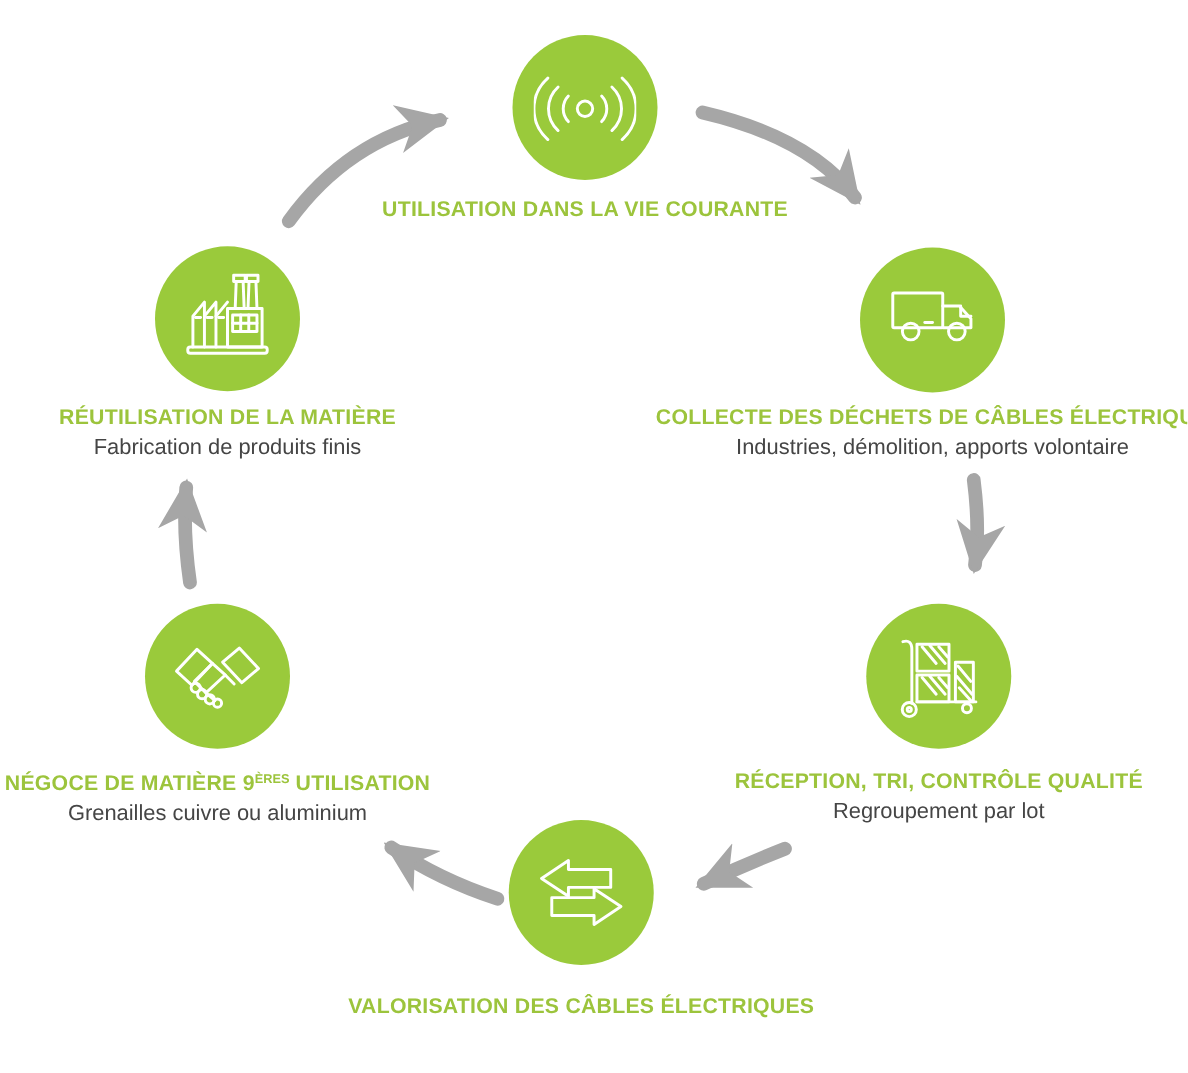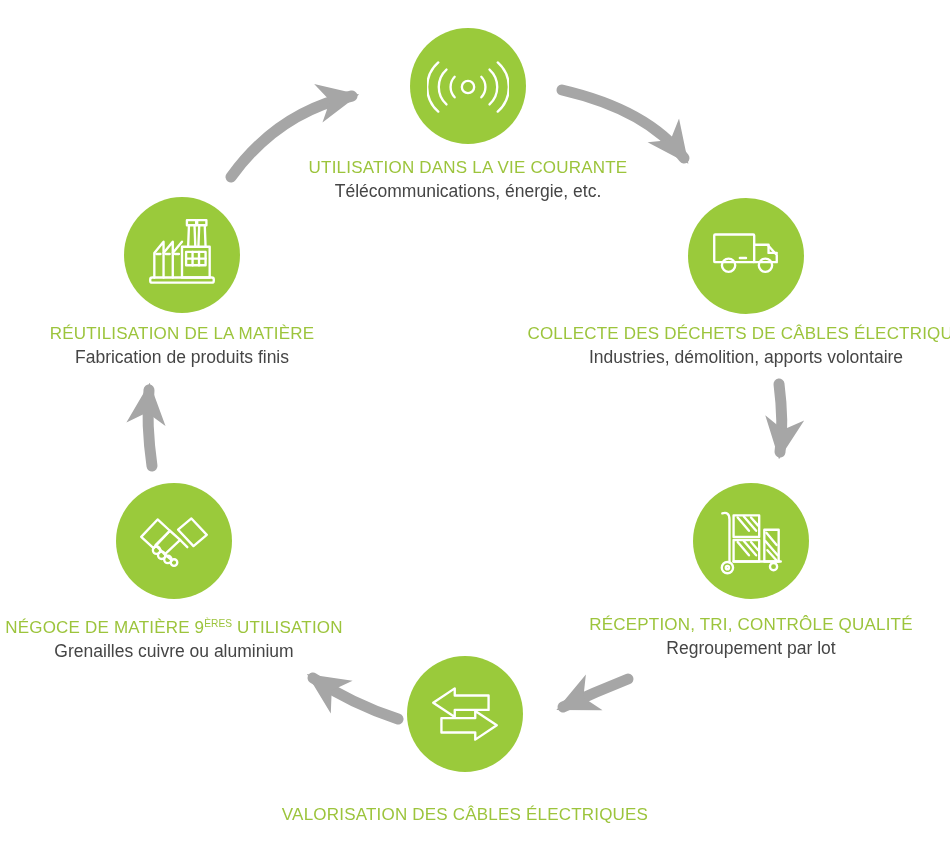--- a/index.html
+++ b/index.html
@@ -27,21 +27,21 @@
     background: var(--green, #9ACA3B);
     margin: 0 auto;
     display: flex; align-items: center; justify-content: center;
   }
   .icon { display: block; }
   .icon * { stroke: #ffffff; fill: none; stroke-width: 2.3; stroke-linecap: round; stroke-linejoin: round; }
 
   .label .title {
     margin: 0;
     font-size: 17px;
-    font-weight: normal;
+    font-weight: bold;
     letter-spacing: 0.2px;
     line-height: 22px;
     white-space: nowrap;
     color: var(--title-green, #9CC43C);
   }
   .label .subtitle {
     margin: 0;
     font-size: 17.5px;
     line-height: 24px;
     white-space: nowrap;
@@ -75,21 +75,20 @@
         <path d="M -13 -9 A 14.5 14.5 0 0 0 -13 11"></path>
         <path d="M -21 -16 A 23 23 0 0 0 -21 18"></path>
         <path d="M -29 -23 A 32 32 0 0 0 -29 25"></path>
         <path d="M 13 -9 A 14.5 14.5 0 0 1 13 11"></path>
         <path d="M 21 -16 A 23 23 0 0 1 21 18"></path>
         <path d="M 29 -23 A 32 32 0 0 1 29 25"></path>
       </svg>
     </div>
     <div class="label" style="margin-top:13px;">
       <h3 class="title">UTILISATION DANS LA VIE COURANTE</h3>
-      <p class="subtitle">Télécommunications, énergie, etc.</p>
     </div>
   </section>
 
   <section class="node" style="left:506px; top:198px; width:480px;">
     <div class="circle">
       <svg class="icon" width="82" height="82" viewBox="-40 -40 80 80">
         <rect x="-31" y="-21" width="39" height="27" rx="1"></rect>
         <path d="M 8 -11 L 21 -11 L 30 -1 L 30 6 L 8 6"></path>
         <path d="M 22 -11 L 22 -3 L 30 -3"></path>
         <circle cx="-17" cy="9" r="6.5"></circle>
@@ -125,21 +124,21 @@
     </div>
   </section>
 
   <section class="node" style="left:165px; top:656px; width:600px;">
     <div class="circle">
       <svg class="icon" width="82" height="82" viewBox="-40 -40 80 80">
         <path d="M -31 -11 L -10 -25 L -10 -18 L 23 -18 L 23 -4 L -10 -4 L -10 3 Z"></path>
         <path d="M 31 11 L 10 -3 L 10 4 L -23 4 L -23 18 L 10 18 L 10 25 Z"></path>
       </svg>
     </div>
-    <div class="label" style="margin-top:32px;">
+    <div class="label" style="margin-top:22px;">
       <h3 class="title">VALORISATION DES CÂBLES ÉLECTRIQUES</h3>
     </div>
   </section>
 
   <section class="node" style="left:-26px; top:483px; width:400px;">
     <div class="circle">
       <svg class="icon" width="82" height="82" viewBox="-40 -40 80 80">
         <path d="M -32 -4 L -16 -21 L -4 -10 L -20 7 Z"></path>
         <path d="M 32 -6 L 17 -22 L 4 -11 L 19 5 Z"></path>
         <path d="M -4 -10 L 6 -1 L -9 13 L -18 4 Z"></path>

